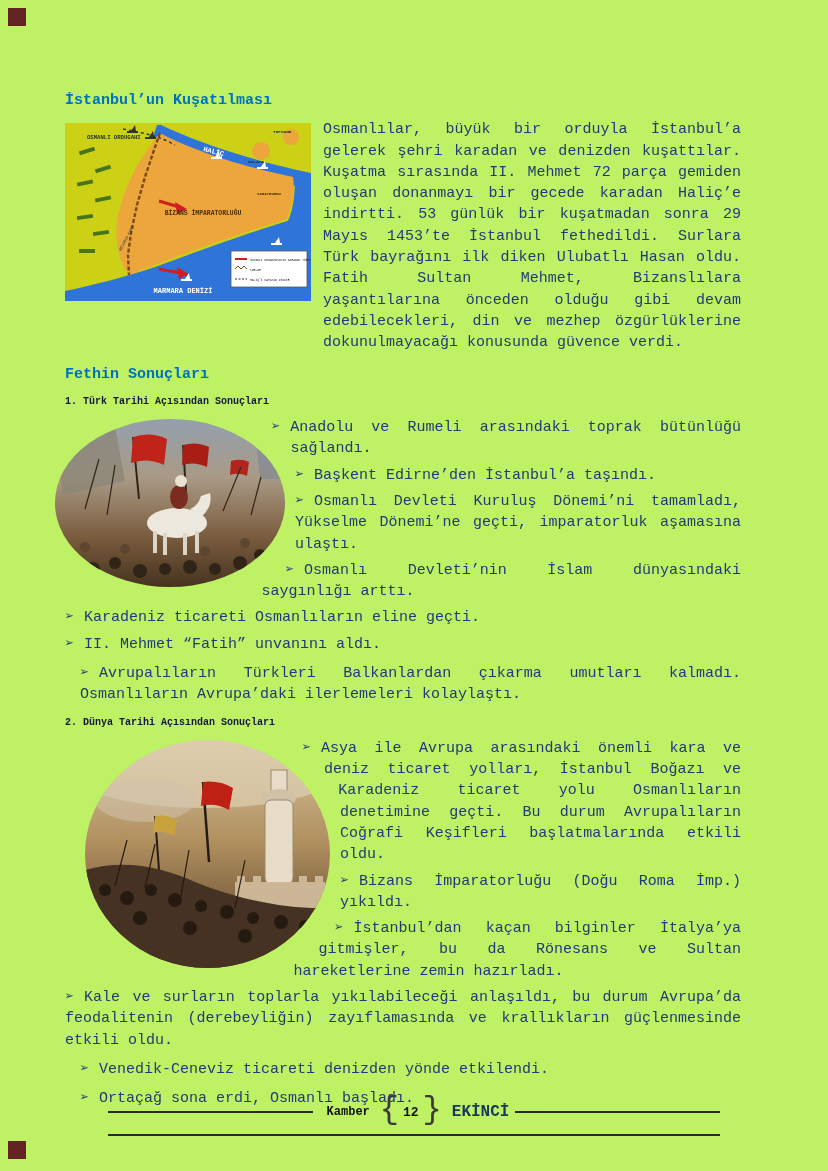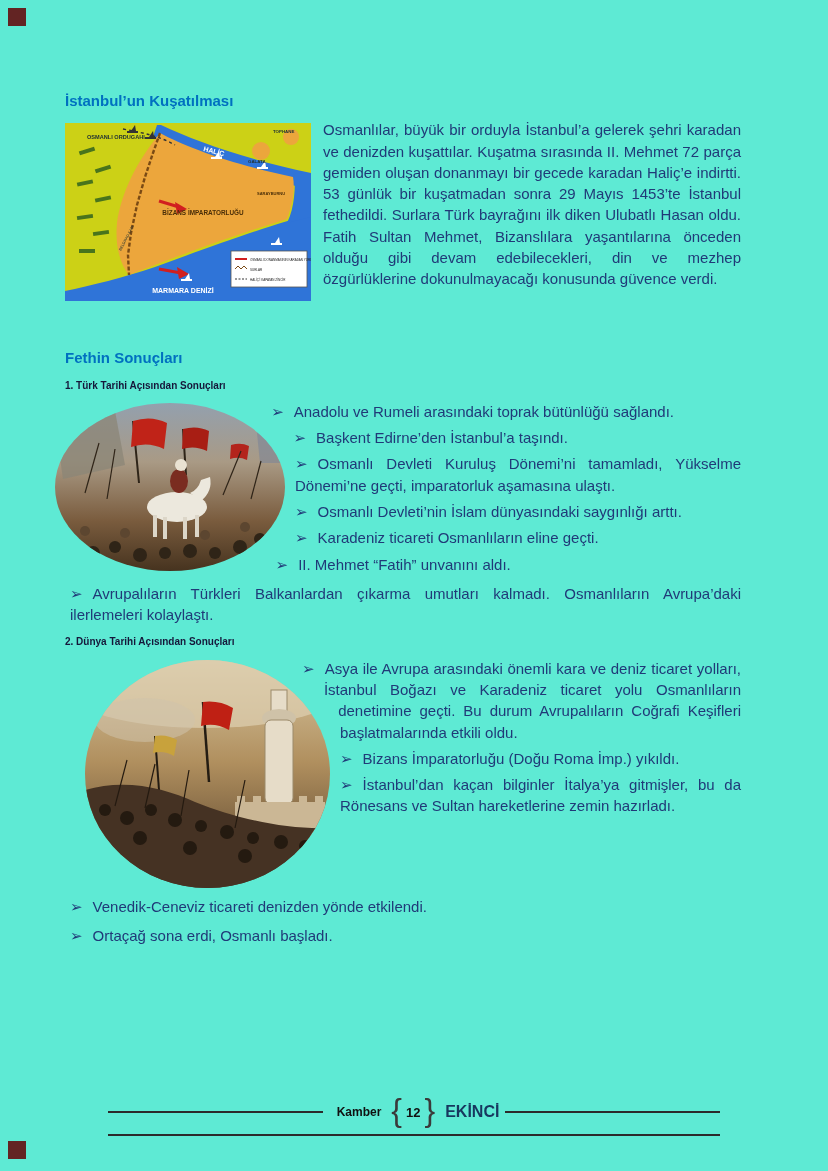--- a/index.html
+++ b/index.html
@@ -1,20 +1,20 @@
 <!DOCTYPE html>
 <html><head>
 <meta charset="utf-8">
 <style>
   html,body { margin:0; padding:0; background:#ffffff; }
   .page {
     position:relative;
     width:828px; height:1171px;
-    background:#5eead4;
-    font-family:Liberation Sans, sans-serif;
+    background:#bef264;
+    font-family:Liberation Mono, monospace;
     color:#203a78;
     overflow:hidden;
   }
   .corner-square {
     position:absolute; left:8px;
     width:18px; height:18px;
     background:#632423;
   }
   .corner-square.top { top:8px; }
   .corner-square.bottom { top:1141px; }
@@ -47,21 +47,21 @@
     shape-margin: 10px;
   }
   .oval2 {
     width:245px; height:228px;
     margin:2px 10px 8px 20px;
     shape-outside: ellipse(50% 50% at 50% 50%);
     shape-margin: 12px;
   }
   .bullet { margin:0 0 5px 0; text-align:justify; }
   .bullet .marker { margin-right:10px; }
-  .bullet.wide { clear:both; margin:8px 0 8px 5px; }
+  .bullet.wide { clear:both; margin:8px 0 8px 15px; }
   .clear { clear:both; }
 
   .footer {
     position:absolute; left:0; right:0; top:1096px;
   }
   .footer-row {
     display:flex; align-items:center;
     padding:0 108px;
   }
   .footer-rule { flex:1; border-top:2px solid #2b2b2b; height:0; }
@@ -287,20 +287,21 @@
             <line x1="60" y1="148" x2="70" y2="104"></line>
             <line x1="96" y1="156" x2="104" y2="110"></line>
             <line x1="150" y1="168" x2="160" y2="120"></line>
           </g>
         </svg>
       </div>
 
       <p class="bullet"><span class="marker">➢</span><span>Asya ile Avrupa arasındaki önemli kara ve deniz ticaret yolları, İstanbul Boğazı ve Karadeniz ticaret yolu Osmanlıların denetimine geçti. Bu durum Avrupalıların Coğrafi Keşifleri başlatmalarında etkili oldu.</span></p>
       <p class="bullet"><span class="marker">➢</span><span>Bizans İmparatorluğu (Doğu Roma İmp.) yıkıldı.</span></p>
       <p class="bullet"><span class="marker">➢</span><span>İstanbul’dan kaçan bilginler İtalya’ya gitmişler, bu da Rönesans ve Sultan hareketlerine zemin hazırladı.</span></p>
+      <p class="bullet"><span class="marker">➢</span><span>Kale ve surların toplarla yıkılabileceği anlaşıldı, bu durum Avrupa’da feodalitenin (derebeyliğin) zayıflamasında ve krallıkların güçlenmesinde etkili oldu.</span></p>
     </div>
 
     <p class="bullet wide"><span class="marker">➢</span><span>Venedik-Ceneviz ticareti denizden yönde etkilendi.</span></p>
     <p class="bullet wide"><span class="marker">➢</span><span>Ortaçağ sona erdi, Osmanlı başladı.</span></p>
 
   </div>
 
   <div class="footer">
     <div class="footer-row">
       <span class="footer-rule"></span>

